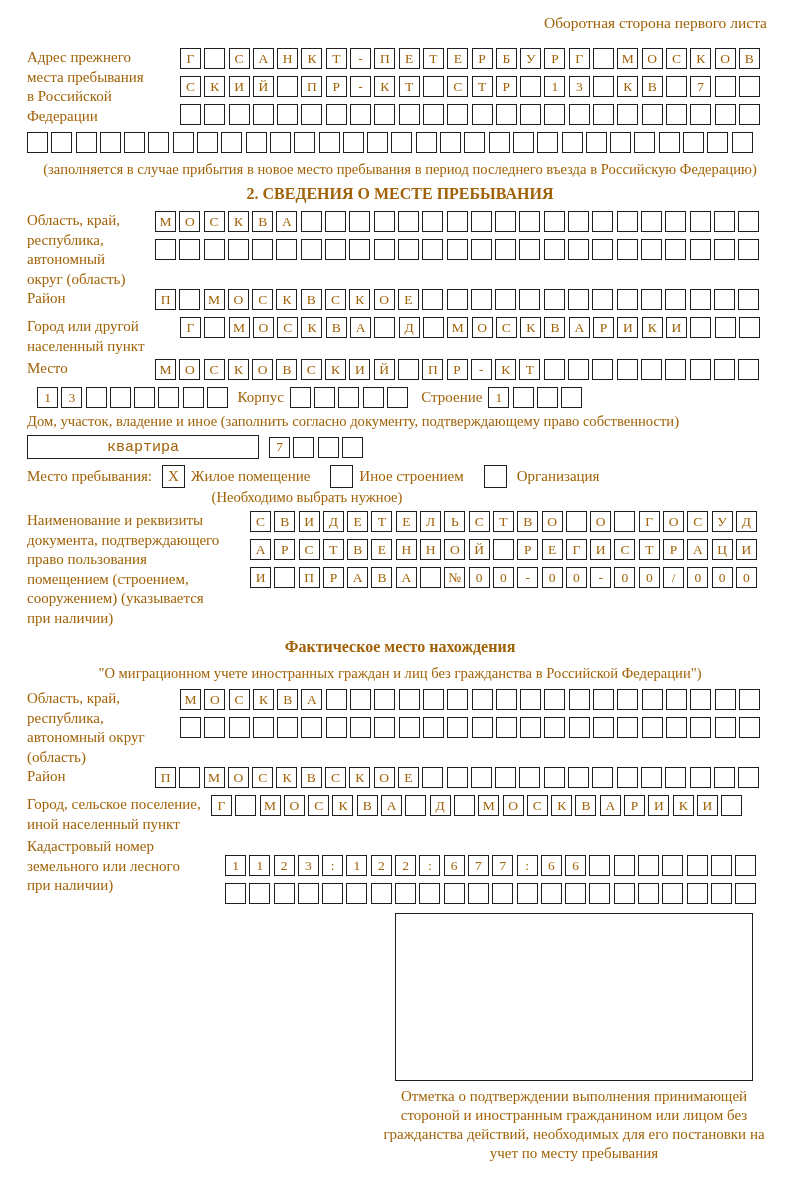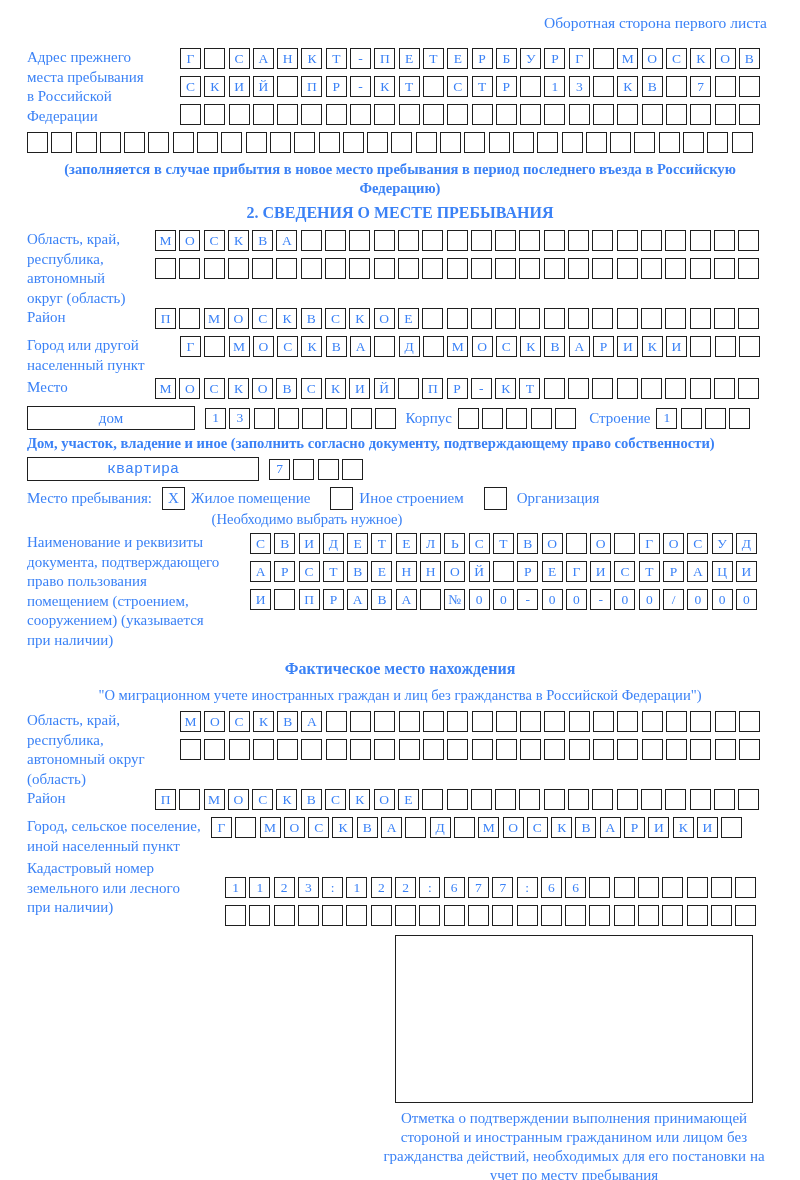--- a/index.html
+++ b/index.html
@@ -1,18 +1,18 @@
 <!DOCTYPE html>
 <html><head>
 <meta charset="utf-8">
 <style>
   html,body{margin:0;padding:0;background:#fff;}
   .page{
     width:800px;height:1180px;box-sizing:border-box;
-    padding:14px 27px 0;background:#fff;color:#3b82f6;
+    padding:14px 27px 0;background:#fff;color:#a16207;
     font-family:"Liberation Serif", serif;font-size:15px;
     position:relative;overflow:hidden;
   }
   .top-note{text-align:right;padding-right:6px;font-size:15.5px;margin-bottom:16px;}
   .frow{display:flex;align-items:flex-start;}
   .flabel{flex:none;line-height:19.5px;font-size:15px;}
   .flabel div{white-space:nowrap;font-family:Liberation Serif, serif;}
   .w128{width:128px;} .w153{width:153px;} .w198{width:198px;} .w223{width:223px;}
   .rows{flex:1;}
   .boxrow{display:flex;height:21px;margin-bottom:7px;}
@@ -38,21 +38,21 @@
   .stay-row{display:flex;align-items:center;margin-top:6px;}
   .stay-row .txt{margin-right:10px;}
   .stamp-box{
     box-sizing:border-box;border:1.6px solid #1f1f1f;width:358px;height:168px;
     margin-left:368px;margin-top:2px;background:#fff;
   }
   .stamp-caption{
     width:390px;margin-left:352px;margin-top:6px;text-align:center;
     font-size:15px;line-height:19px;
   }
-  .mb2{margin-bottom:2px;} .mb4{margin-bottom:4px;font-weight:bold;} .mb6{margin-bottom:6px;} .mt4{margin-top:4px;}
+  .mb2{margin-bottom:2px;} .mb4{margin-bottom:4px;} .mb6{margin-bottom:6px;} .mt4{margin-top:4px;}
 </style>
 </head>
 <body>
 
 <div class="page">
 
   <div class="top-note">Оборотная сторона первого листа</div>
 
   <div class="frow">
     <div class="flabel w153">
@@ -332,21 +332,20 @@
         <span class="cell"></span>
         <span class="cell"></span>
         <span class="cell"></span>
         <span class="cell"></span>
         <span class="cell"></span>
         <span class="cell"></span>
       </div>
   </div>
 
   <div class="inline-row">
-    <div class="wide-box" style="width:168px;">дом</div>
     <div class="gap10"></div>
     <div class="boxrow" style="margin-bottom:0;">
         <span class="cell">1</span>
         <span class="cell">3</span>
         <span class="cell"></span>
         <span class="cell"></span>
         <span class="cell"></span>
         <span class="cell"></span>
         <span class="cell"></span>
         <span class="cell"></span>

